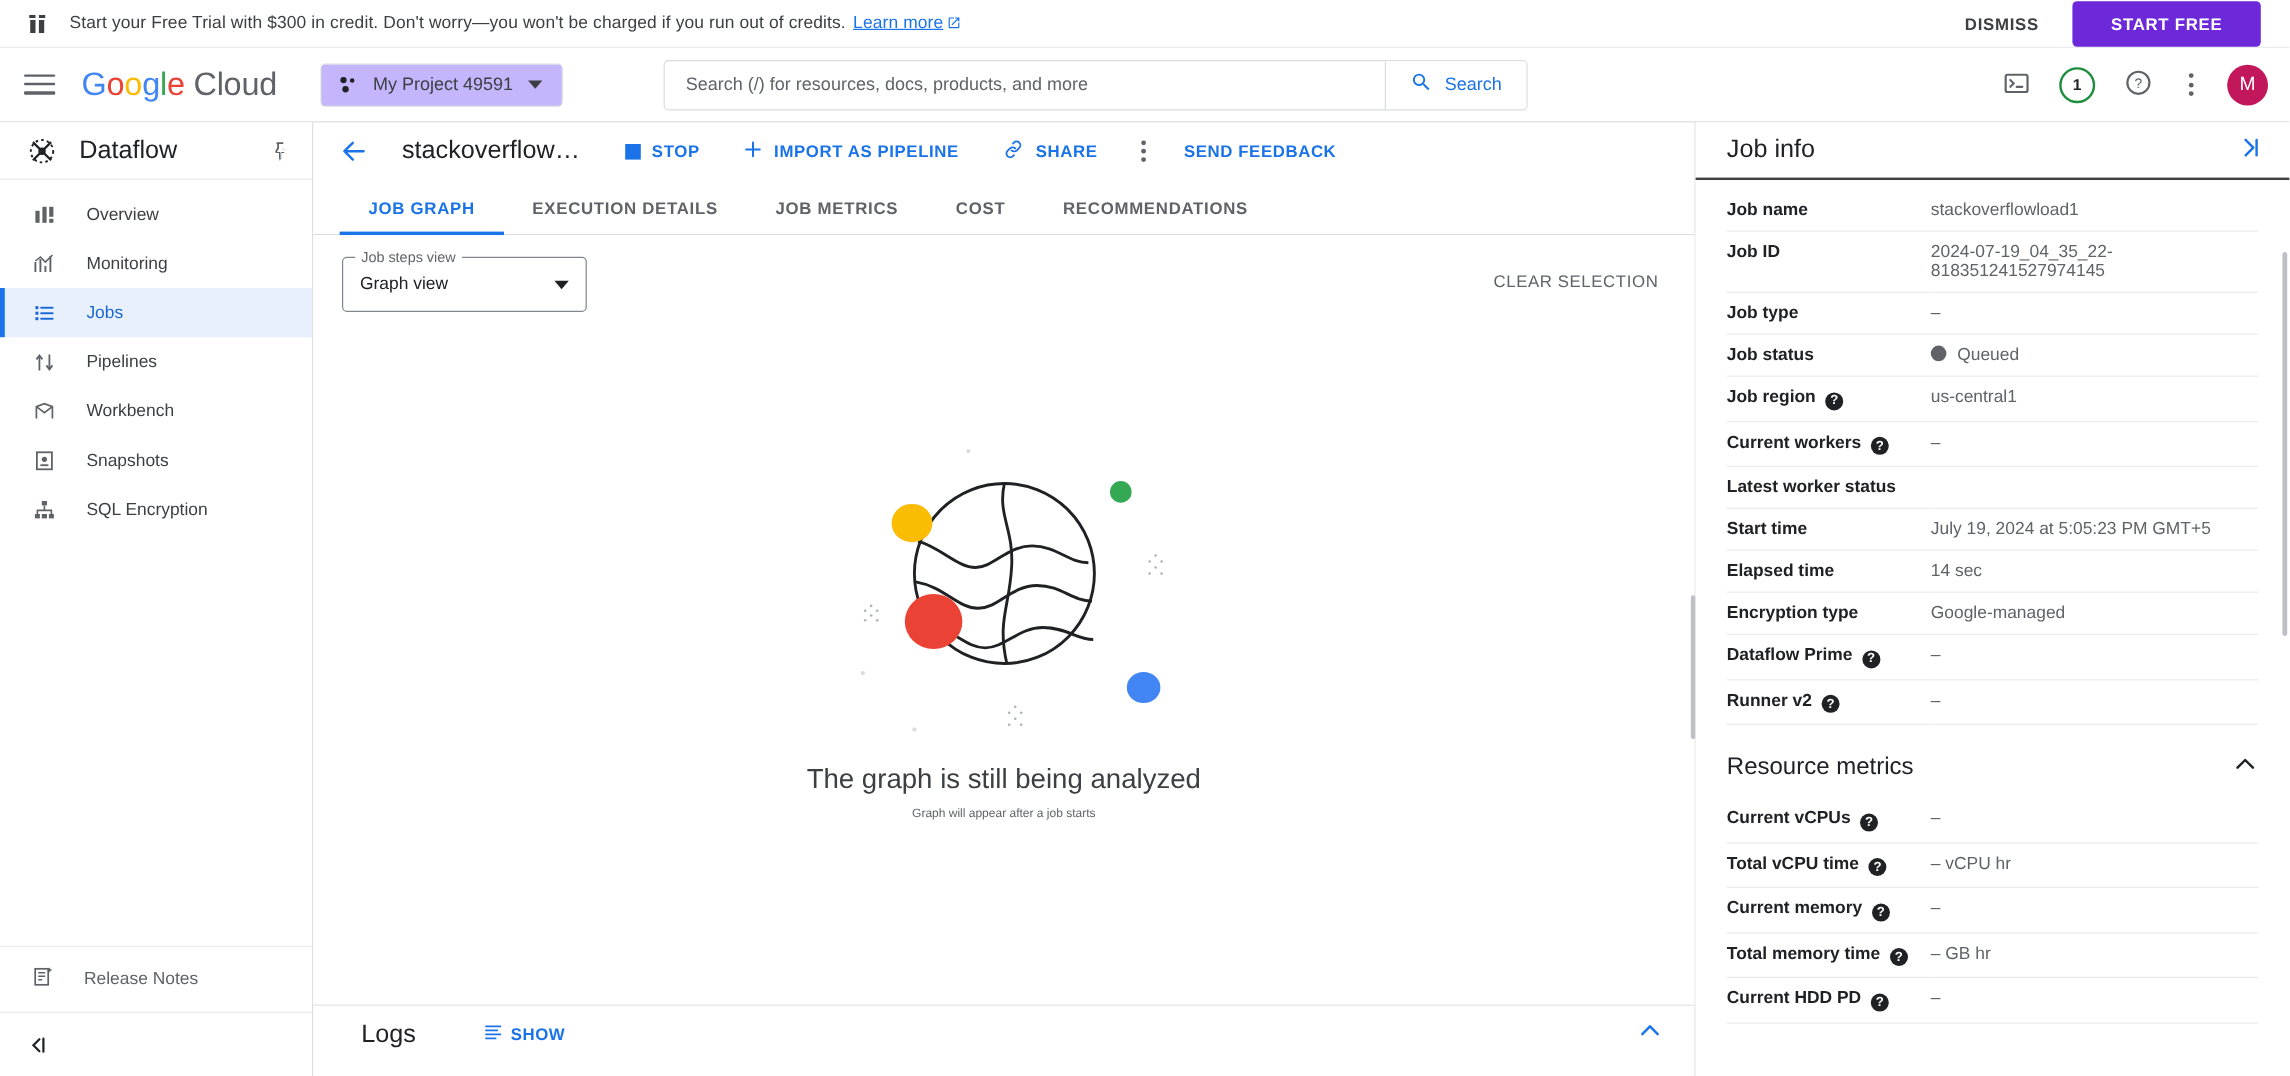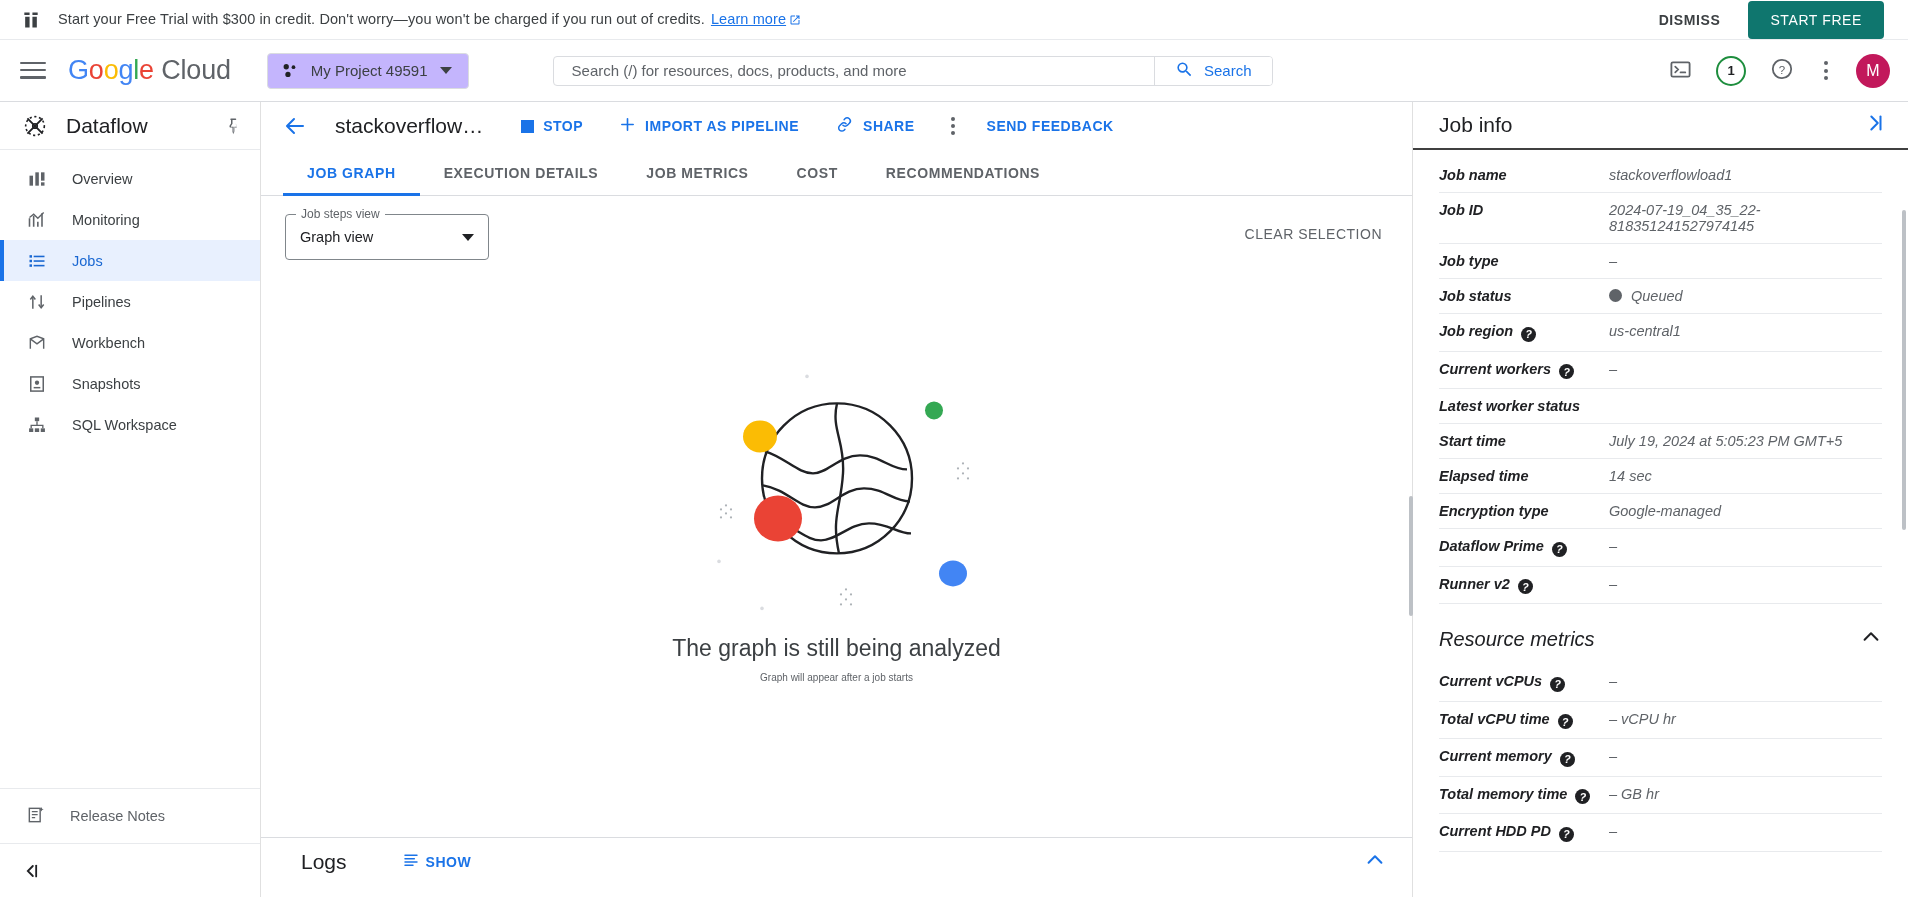--- a/index.html
+++ b/index.html
@@ -24,23 +24,23 @@
   .trial-text { font-size: 14.5px; color: #3c4043; letter-spacing: 0.1px; }
   .trial-link { color: #1a73e8; text-decoration: underline; margin-left: 2px; }
   .ext-link-icon { display: inline-block; vertical-align: -2px; margin-left: 3px; }
   .banner-spacer { flex: 1 1 auto; }
   .dismiss-btn {
     font-size: 14px; font-weight: 600; letter-spacing: 0.6px;
     color: #3c4043; background: none; border: none;
     padding: 9px 14px; cursor: pointer; font-family: inherit;
   }
   .start-free-btn {
-    font-size: 14px; font-weight: 400; letter-spacing: 0.6px;
-    color: #fff; background: #0f766e; border: none; border-radius: 4px;
-    padding: 11px 22px; margin-left: 14px; cursor: pointer; font-family: inherit;
+    font-size: 14px; font-weight: 700; letter-spacing: 0.6px;
+    color: #fff; background: #6d28d9; border: none; border-radius: 4px;
+    padding: 11px 32px; margin-left: 14px; cursor: pointer; font-family: inherit;
   }
 
   
   .top-header {
     height: 62px; flex: 0 0 62px;
     display: flex; align-items: center;
     padding: 0 18px 0 20px;
     border-bottom: 1px solid #dadce0;
     background: #fff;
   }
@@ -57,21 +57,21 @@
     margin-left: 36px;
     height: 36px; padding: 0 16px 0 14px;
     border: 1px solid #dadce0; border-radius: 4px;
     font-size: 15px; color: #3c4043; cursor: pointer; background: #c4b5fd;
   }
   .dots-icon { width: 17px; height: 16px; flex: 0 0 17px; }
   .caret-down { width: 0; height: 0; border-left: 6px solid transparent; border-right: 6px solid transparent; border-top: 7px solid #3c4043; }
   .search-wrap {
     display: flex; align-items: center;
     margin-left: 84px;
-    width: 720px; height: 30px;
+    width: 720px; height: 42px;
     border: 1px solid #dadce0; border-radius: 4px;
     background: #fff; overflow: hidden;
   }
   .search-input {
     flex: 1 1 auto; height: 100%; border: none; outline: none;
     padding: 0 18px; font-size: 15px; color: #3c4043;
     font-family: inherit; background: transparent;
   }
   .search-input::placeholder { color: #5f6368; }
   .search-btn {
@@ -251,21 +251,21 @@
     position: relative;
   }
   .rp-header {
     height: 48px; flex: 0 0 48px;
     display: flex; align-items: center;
     padding: 0 22px 0 26px;
     border-bottom: 2px solid #404040;
   }
   .rp-title { font-size: 21px; color: #202124; }
   .rp-collapse { margin-left: auto; cursor: pointer; color: #1a73e8; }
-  .rp-scroll { flex: 1 1 auto; overflow: hidden; padding: 0 26px 0 26px; position: relative; font-style: italic; }
+  .rp-scroll { flex: 1 1 auto; overflow: hidden; padding: 0 26px 0 26px; position: relative; }
   .rp-table { width: 100%; border-collapse: collapse; margin-top: 8px; }
   .rp-table td {
     border-bottom: 1px solid #e8eaed;
     padding: 9px 0; vertical-align: top;
     font-size: 14.5px;
   }
   .rp-table td.k { color: #202124; font-weight: 700; width: 170px; padding-right: 10px; }
   .rp-table td.v { color: #5f6368; }
   .help-icon {
     display: inline-flex; align-items: center; justify-content: center;
@@ -466,21 +466,21 @@
         <div class="nav-item">
           <span class="ni-icon">
             <svg width="20" height="20" viewBox="0 0 24 24">
                 <rect x="9.4" y="3" width="5.2" height="4.4" fill="#5f6368"></rect>
                 <rect x="2.5" y="16" width="5" height="4.4" fill="#5f6368"></rect>
                 <rect x="9.4" y="16" width="5.2" height="4.4" fill="#5f6368"></rect>
                 <rect x="16.5" y="16" width="5" height="4.4" fill="#5f6368"></rect>
                 <path d="M12 7.4v5M5 16v-3.6h14V16" stroke="#5f6368" stroke-width="1.6" fill="none"></path>
               </svg>
           </span>
-          <span class="ni-label">SQL Workspace</span>
+          <span class="ni-label">SQL Encryption</span>
         </div>
 
       </div>
       <div class="sidebar-bottom">
         <div class="release-notes">
           <span class="ni-icon">
             <svg width="20" height="20" viewBox="0 0 24 24">
                 <rect x="4" y="4" width="13" height="16" fill="none" stroke="#5f6368" stroke-width="1.7"></rect>
                 <path d="M7 8h7M7 11.5h7M7 15h4" stroke="#5f6368" stroke-width="1.5"></path>
                 <path d="M18.5 2.5l.8 1.9 1.9.8-1.9.8-.8 1.9-.8-1.9-1.9-.8 1.9-.8z" fill="#5f6368"></path>

